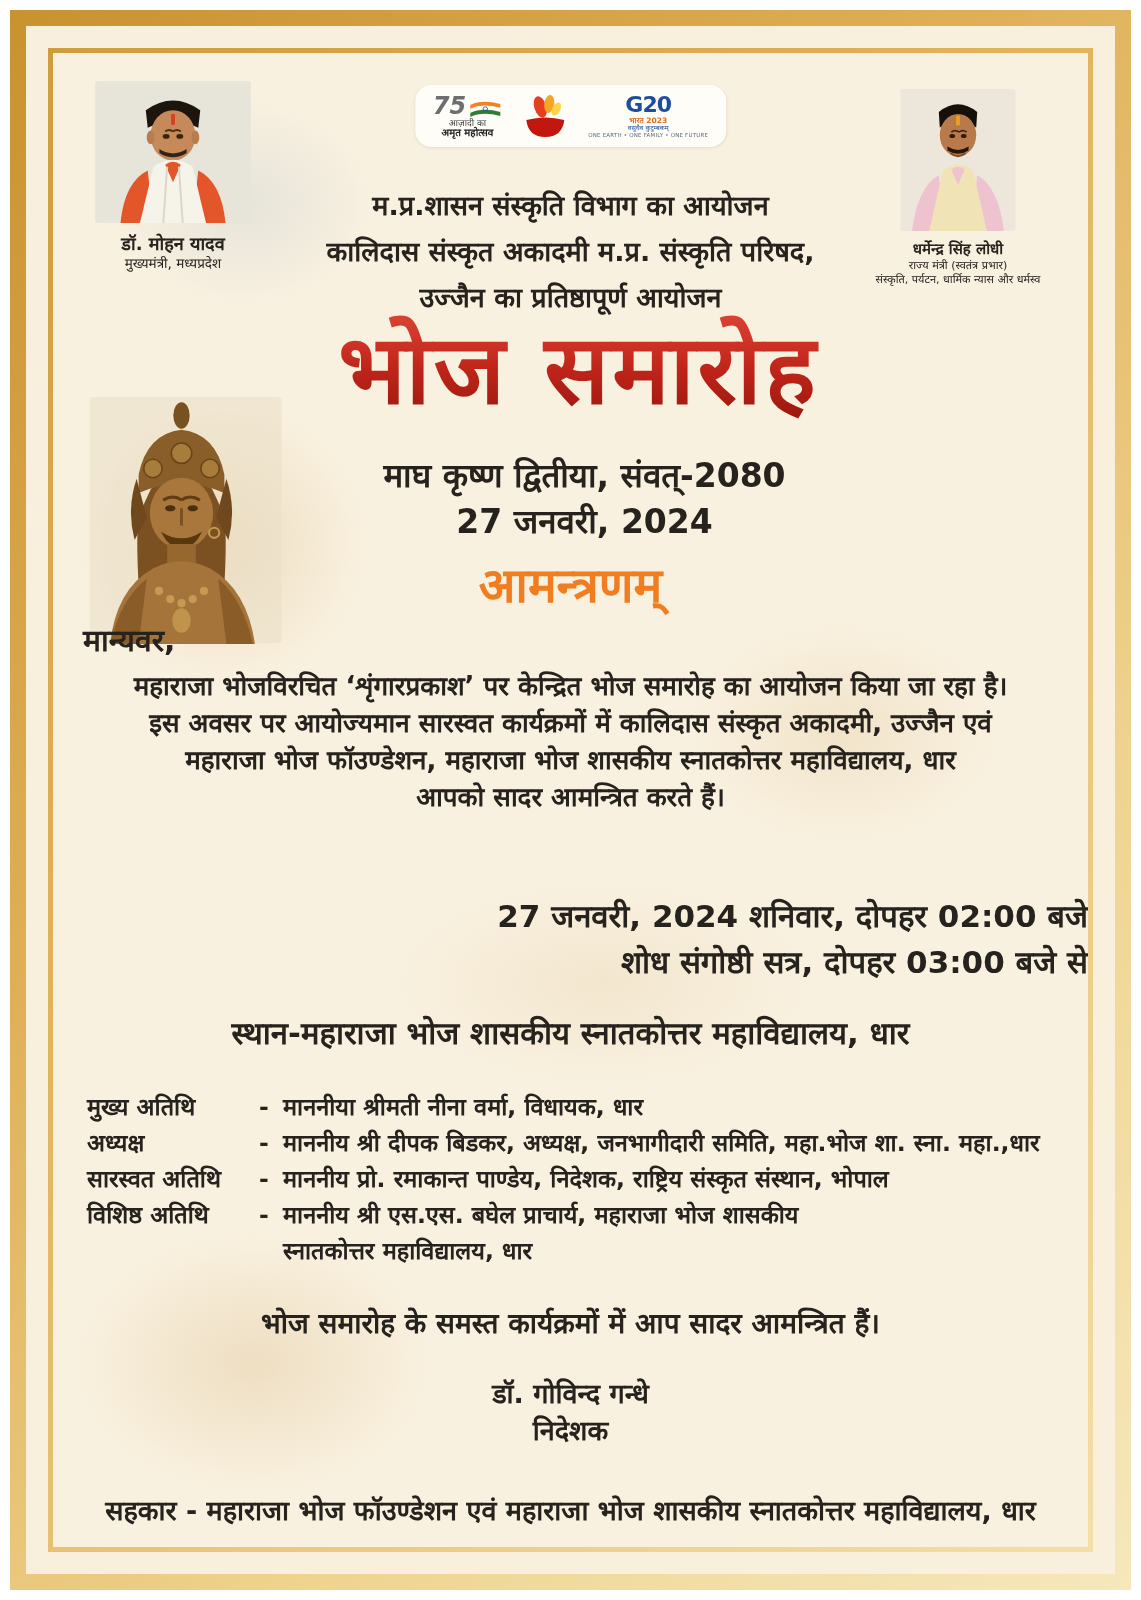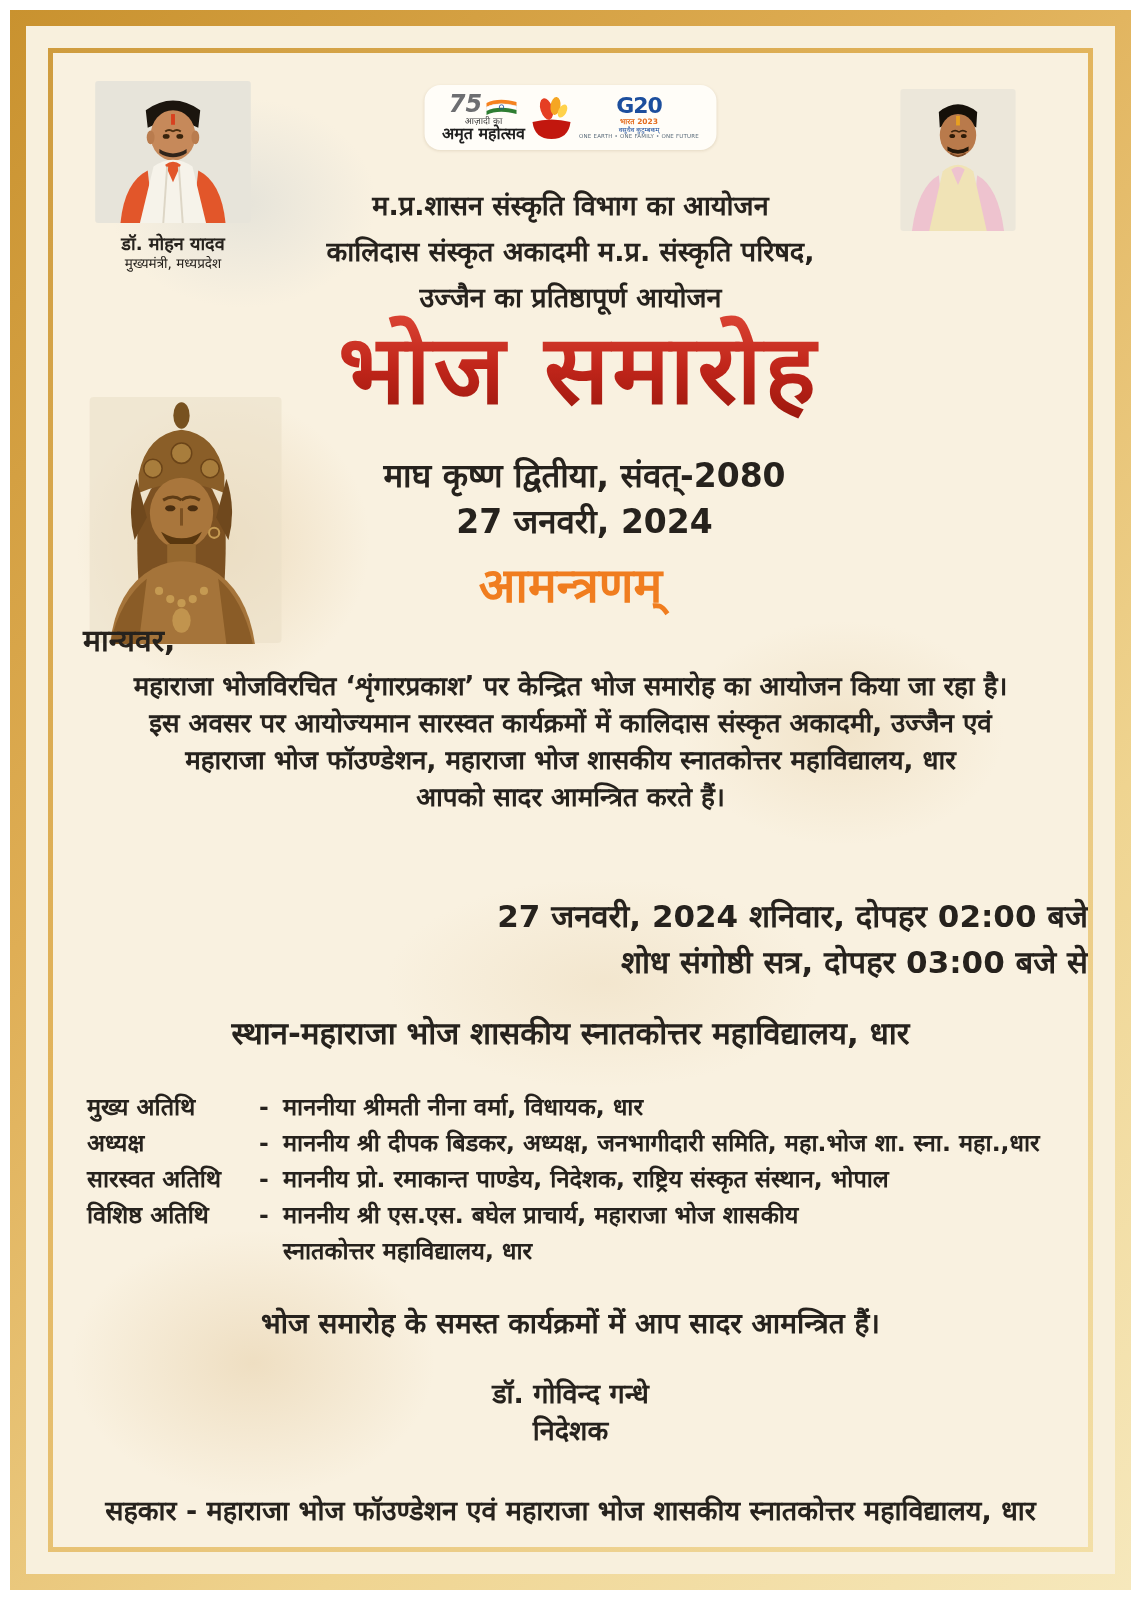--- a/index.html
+++ b/index.html
@@ -25,27 +25,27 @@
   
   .fig{z-index:2;text-align:center;}
   .fig-left{left:16px;top:28px;width:208px;}
   .fig-right{right:4px;top:36px;width:252px;}
   .fig .name{font-weight:bold;font-size:18px;margin-top:6px;line-height:22px;}
   .fig .role{font-size:13.5px;line-height:17px;}
   .fig-right .name{font-size:15px;line-height:19px;margin-top:5px;}
   .fig-right .role{font-size:11px;line-height:14px;}
 
   
-  .logos{top:32px;left:50%;transform:translateX(-50%);z-index:2;display:flex;align-items:center;gap:4px;
+  .logos{top:32px;left:50%;transform:translateX(-50%);z-index:2;display:flex;align-items:center;gap:20px;
          background:#fffdf8;border-radius:16px;padding:8px 18px;box-shadow:0 1px 3px rgba(120,90,40,0.15);}
   .azadi{text-align:center;line-height:1;}
   .a75row{display:flex;align-items:flex-end;justify-content:center;gap:2px;}
   .a75{font-size:24px;font-weight:bold;color:#6d6e71;font-style:italic;line-height:22px;}
   .atext1{font-size:9px;color:#3b3b3b;margin-top:2px;}
-  .atext2{font-size:16px;font-weight:bold;color:#1f1f1f;}
+  .atext2{font-size:10px;font-weight:bold;color:#1f1f1f;}
   .g20{text-align:center;line-height:1;}
   .g20text{font-size:22px;font-weight:bold;color:#1c4e9d;letter-spacing:-1px;}
   .gsub1{font-size:7.5px;color:#e46c1e;font-weight:bold;margin-top:1px;}
   .gsub2{font-size:6.5px;color:#1c4e9d;margin-top:1px;}
   .gsub3{font-size:5.5px;color:#5a6b7a;letter-spacing:.2px;margin-top:1px;}
 
   .org-lines{top:130px;font-size:27px;line-height:46px;}
   .event-title{top:250px;font-size:96px;letter-spacing:3px;line-height:135px;
     background:linear-gradient(180deg,#e04a38 0%,#c0251a 48%,#8f1309 100%);
     -webkit-background-clip:text;background-clip:text;color:transparent;-webkit-text-fill-color:transparent;
@@ -148,20 +148,25 @@
           <path d="M61 45 Q65 42 69 45" stroke="#3d250e" stroke-width="1.8" fill="none"></path>
           <ellipse cx="54" cy="49" rx="3" ry="2.2" fill="#2e1b08"></ellipse>
           <ellipse cx="66" cy="49" rx="3" ry="2.2" fill="#2e1b08"></ellipse>
           <path d="M49 60 Q60 67 71 60 L71 64 Q60 71 49 64 Z" fill="#241709"></path>
           <path d="M52 67 Q60 73 68 67" stroke="#7c4a26" stroke-width="2" fill="none"></path>
           <path d="M12 148 Q18 102 40 90 L46 148 Z" fill="#eec3cf"></path>
           <path d="M108 148 Q102 102 80 90 L74 148 Z" fill="#eec3cf"></path>
           <path d="M30 148 L44 86 Q60 72 76 86 L90 148 Z" fill="#f0e3b6"></path>
           <path d="M53 84 L60 100 L67 84 Q60 78 53 84 Z" fill="#eec3cf"></path>
         </svg>
+        <figcaption>
+          <div class="name">धर्मेन्द्र सिंह लोधी</div>
+          <div class="role">राज्य मंत्री (स्वतंत्र प्रभार)</div>
+          <div class="role">संस्कृति, पर्यटन, धार्मिक न्यास और धर्मस्व</div>
+        </figcaption>
       </figure>
 
       <div class="abs ctr txt org-lines">
         <div>म.प्र.शासन संस्कृति विभाग का आयोजन</div>
         <div>कालिदास संस्कृत अकादमी म.प्र. संस्कृति परिषद,</div>
         <div>उज्जैन का प्रतिष्ठापूर्ण आयोजन</div>
       </div>
 
       <div class="abs ctr event-title">भोज समारोह</div>
 

